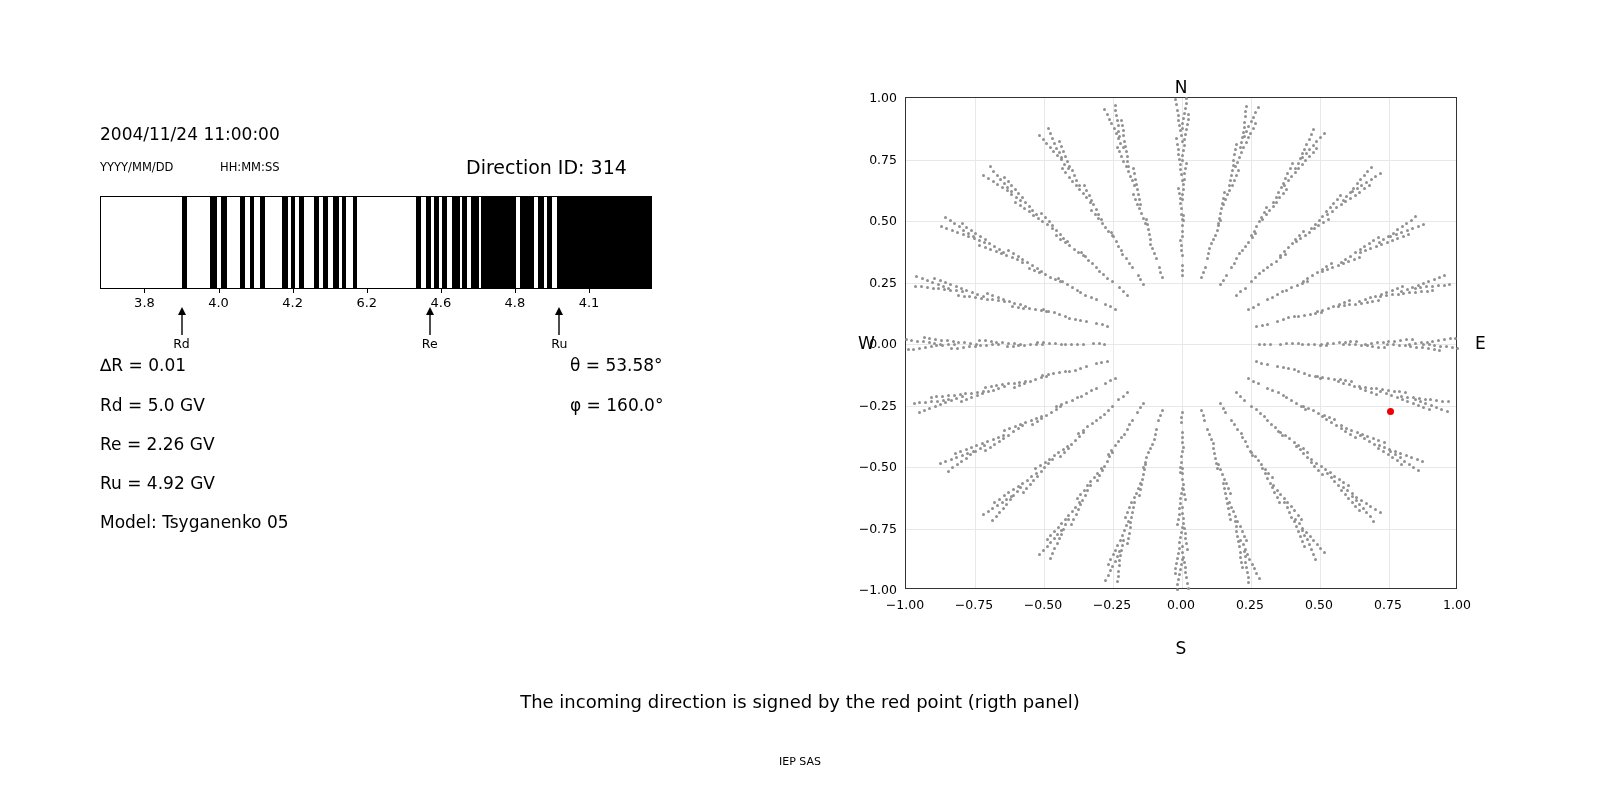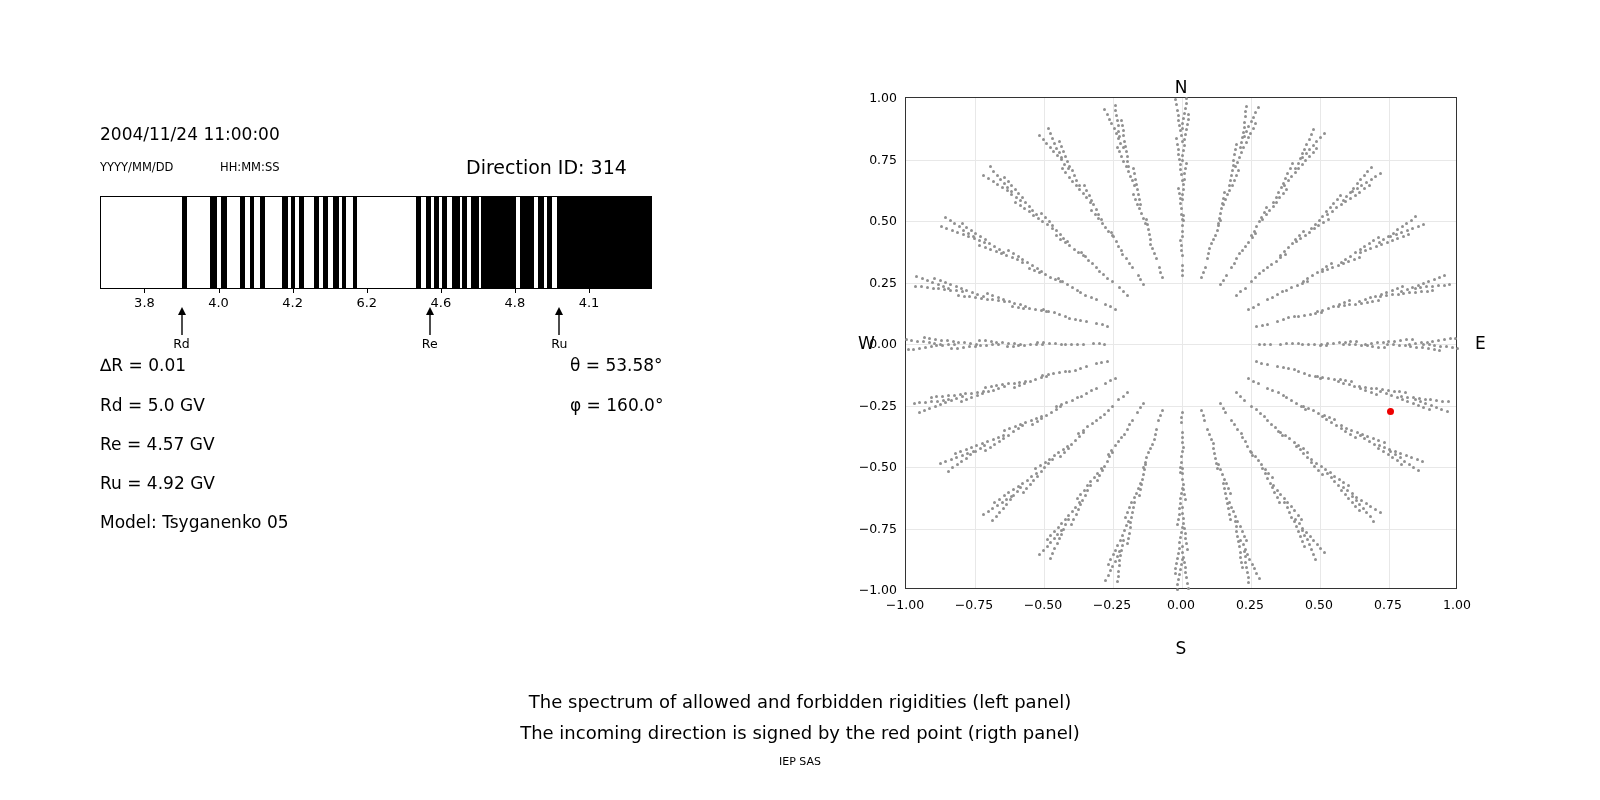--- a/index.html
+++ b/index.html
@@ -237,21 +237,21 @@
       <div class="tick" style="left: 340.832px;"></div>
       <div class="tick-label" style="left: 340.832px;">4.6</div>
       <div class="tick" style="left: 414.926px;"></div>
       <div class="tick-label" style="left: 414.926px;">4.8</div>
       <div class="tick" style="left: 489.02px;"></div>
       <div class="tick-label" style="left: 489.02px;">4.1</div>
     </div>
 
   <div class="stat" id="stat-dr">∆R = 0.01</div>
   <div class="stat" id="stat-rd">Rd = 5.0 GV</div>
-  <div class="stat" id="stat-re">Re = 4.57 GV</div>
+  <div class="stat" id="stat-re">Re = 2.26 GV</div>
   <div class="stat" id="stat-ru">Ru = 4.92 GV</div>
   <div class="stat" id="stat-model">Model: Tsyganenko 05</div>
   <div class="stat" id="stat-theta">θ = 53.58°</div>
   <div class="stat" id="stat-phi">φ = 160.0°</div>
 <div class="marker-arrow" style="left: 181.503px; top: 307px;"><svg width="14" height="28">
         <line x1="7" y1="28" x2="7" y2="3" stroke="#000" stroke-width="1.4"></line>
         <polygon points="7,0 3,8 11,8" fill="#000"></polygon>
       </svg></div>
     <div class="marker-label" style="left: 181.503px; top: 336px;">Rd</div>
     <div class="marker-arrow" style="left: 429.718px; top: 307px;"><svg width="14" height="28">
@@ -1791,16 +1791,15 @@
     <div class="ax-ticklabel-y" style="left: 27px; width: 50px; top: 426px;">−0.50</div>
     <div class="ax-ticklabel-y" style="left: 27px; width: 50px; top: 364.5px;">−0.25</div>
     <div class="ax-ticklabel-y" style="left: 27px; width: 50px; top: 303px;">0.00</div>
     <div class="ax-ticklabel-y" style="left: 27px; width: 50px; top: 241.5px;">0.25</div>
     <div class="ax-ticklabel-y" style="left: 27px; width: 50px; top: 180px;">0.50</div>
     <div class="ax-ticklabel-y" style="left: 27px; width: 50px; top: 118.5px;">0.75</div>
     <div class="ax-ticklabel-y" style="left: 27px; width: 50px; top: 57px;">1.00</div>
   </div>
 
 <div id="caption">
-  <div class="cap-line">The spectrum of allowed and forbidden rigidities (left panel)</div>
   <div class="cap-line">The incoming direction is signed by the red point (rigth panel)</div>
 </div>
 <div id="credit">IEP SAS</div>
 
 </body></html>

